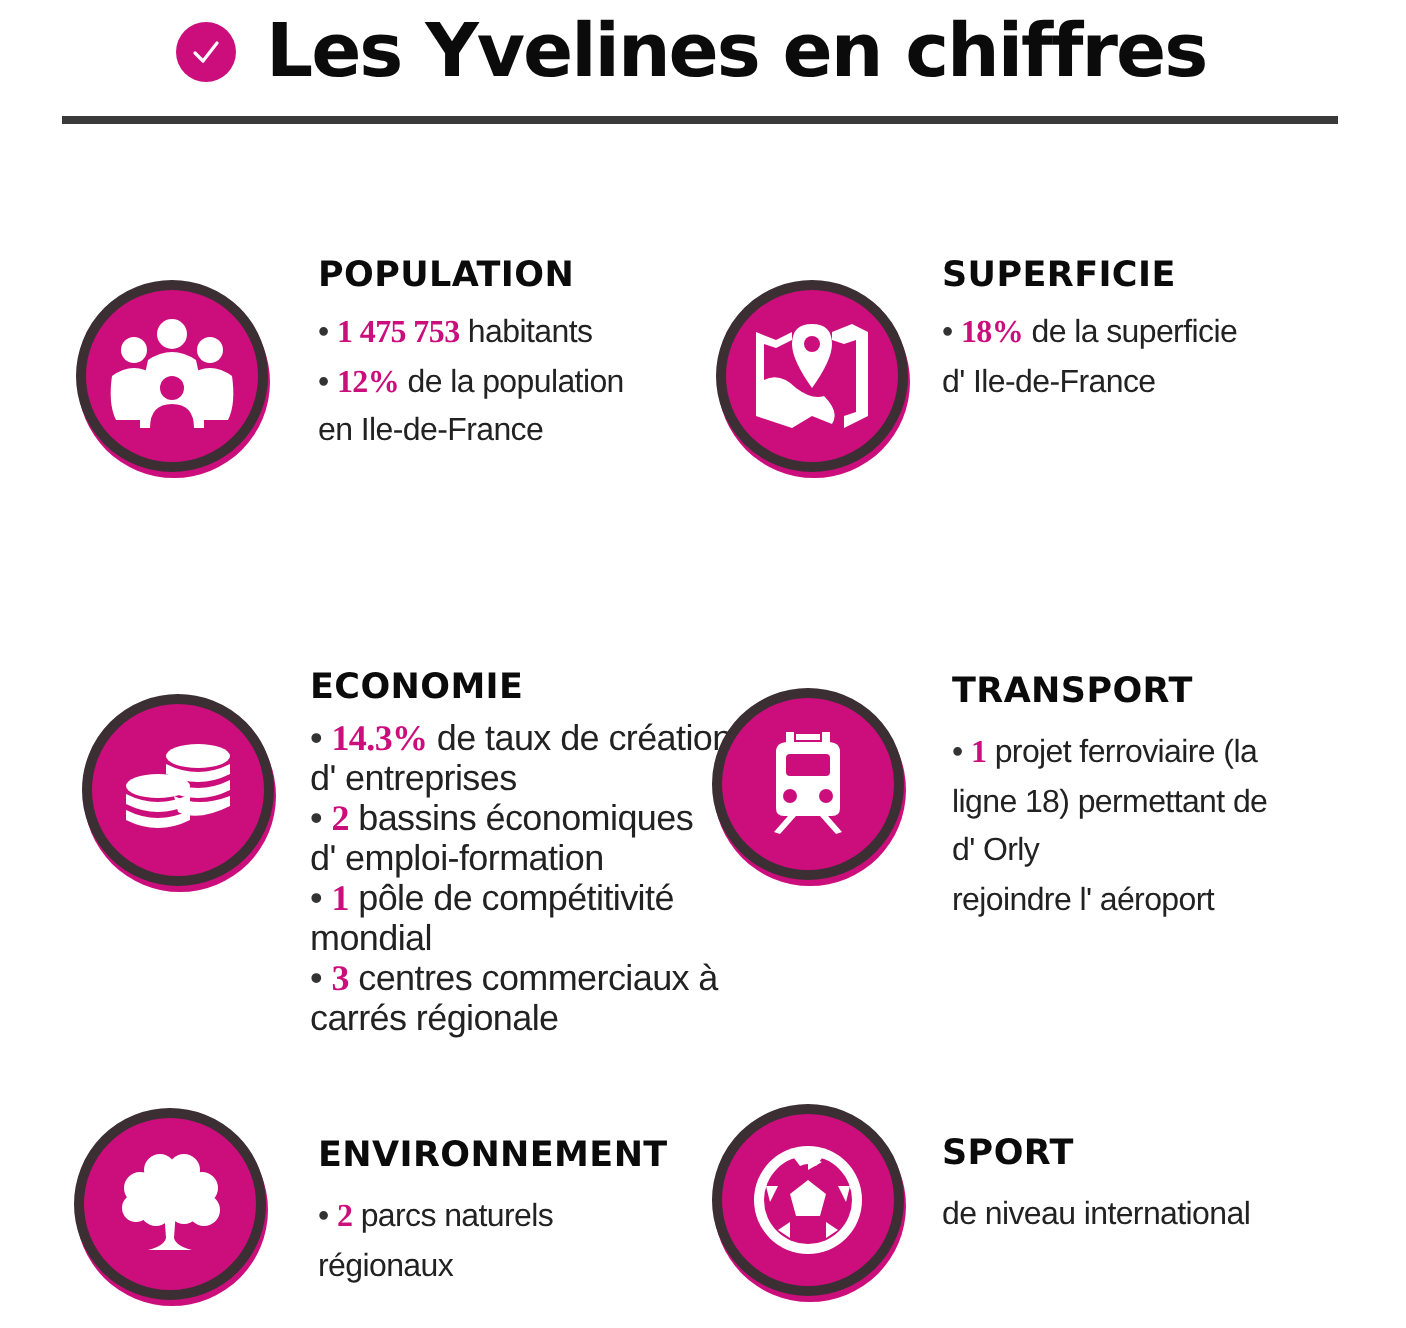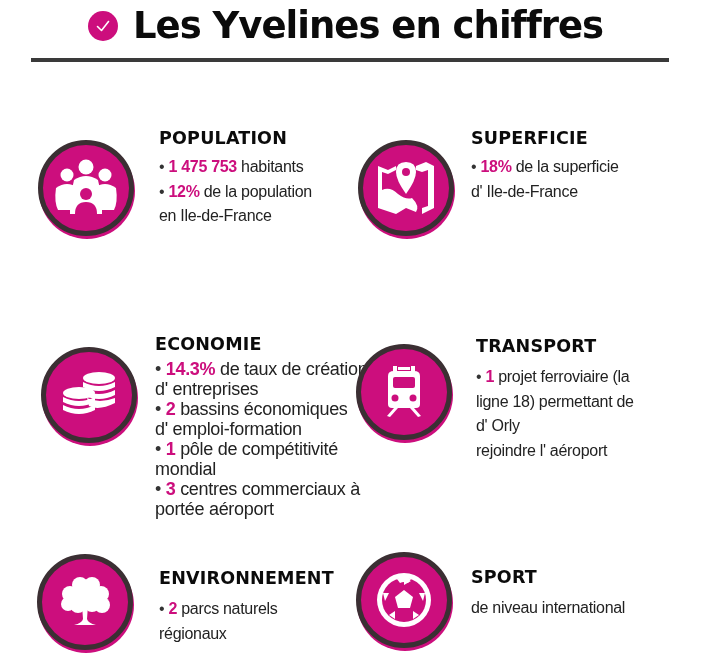--- a/index.html
+++ b/index.html
@@ -18,21 +18,21 @@
   .circle { position: absolute; width: 96px; height: 96px; border-radius: 50%;
             background: #cc0e7d; border: 5px solid #3b2f33; box-sizing: border-box;
             box-shadow: 1px 3px 0 #cc0e7d; display: flex; align-items: center; justify-content: center; }
   .circle svg { display: block; }
   .text { position: absolute; }
   .heading { font-family: "DejaVu Sans", sans-serif; font-weight: bold; font-size: 17.5px;
              color: #0b0b0b; letter-spacing: 0.2px; margin: 0 0 6px 0; line-height: 22px; }
   .line { font-family: "Liberation Sans", sans-serif; font-stretch: condensed;
           font-size: 16px; line-height: 24.5px; color: #222; letter-spacing: -0.3px; white-space: nowrap; }
   .line.small { font-size: 18px; line-height: 20px; }
-  .hl { color: #cc0e7d; font-weight: bold; }
+  .hl { color: #cc0e7d; font-weight: bold; font-family: Liberation Serif, serif; }
   .bullet { color: #333; }
 </style>
 </head>
 <body>
 
 <div class="header">
   <div class="title-wrap">
     <div class="check-badge">
       <svg width="16" height="16" viewBox="0 0 16 16">
           <path d="M2.5 8.5 L6.5 12.5 L13.5 3.5" fill="none" stroke="#fff" stroke-width="1.6" stroke-linecap="round" stroke-linejoin="round"></path>
@@ -95,21 +95,21 @@
   </div>
   <div class="text" style="left:155px; top:333px;">
     <div class="heading" style="margin-bottom:4px;">ECONOMIE</div>
     <div class="line small"><span class="bullet">•</span> <span class="hl">14.3%</span><span> de taux de création</span></div>
     <div class="line small">d' entreprises</div>
     <div class="line small"><span class="bullet">•</span> <span class="hl">2</span><span> bassins économiques</span></div>
     <div class="line small">d' emploi-formation</div>
     <div class="line small"><span class="bullet">•</span> <span class="hl">1</span><span> pôle de compétitivité</span></div>
     <div class="line small">mondial</div>
     <div class="line small"><span class="bullet">•</span> <span class="hl">3</span><span> centres commerciaux à</span></div>
-    <div class="line small">portée aéroport</div>
+    <div class="line small">carrés régionale</div>
   </div>
 </div>
 
 <div class="card">
   <div class="circle" style="left:356px; top:344px;">
     <svg width="40" height="56" viewBox="0 0 40 56" fill="#fff">
       <rect x="9" y="2" width="4" height="6"></rect>
       <rect x="27" y="2" width="4" height="6"></rect>
       <rect x="14" y="3" width="12" height="3"></rect>
       <path d="M4 12 Q4 7 10 7 L30 7 Q36 7 36 12 L36 40 Q36 44 32 44 L8 44 Q4 44 4 40 Z"></path>

